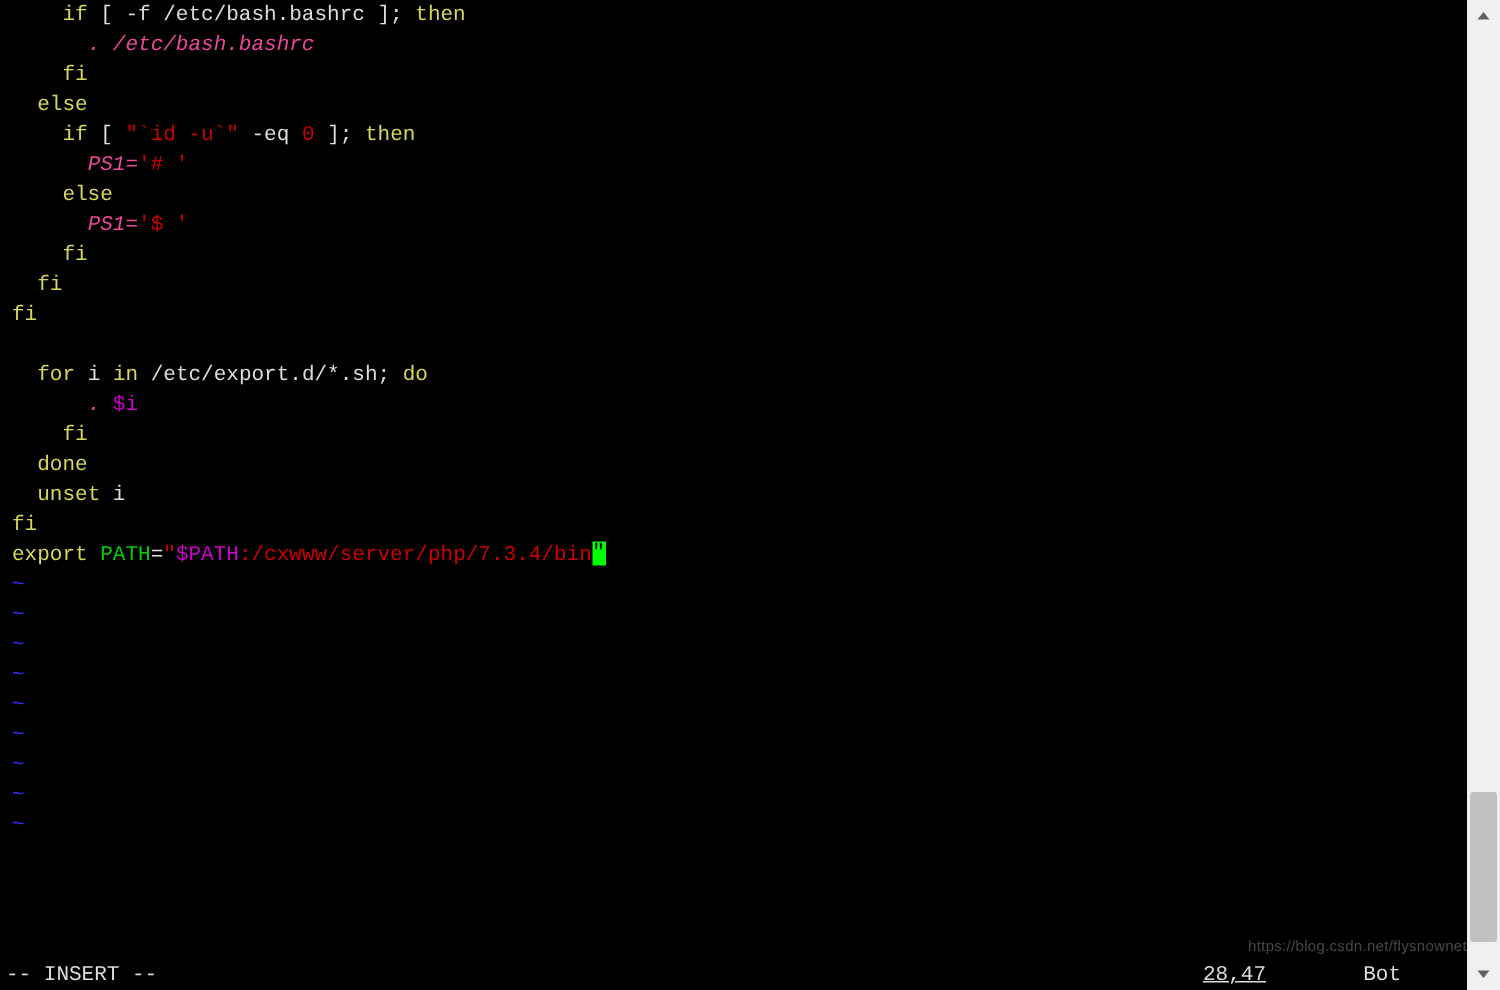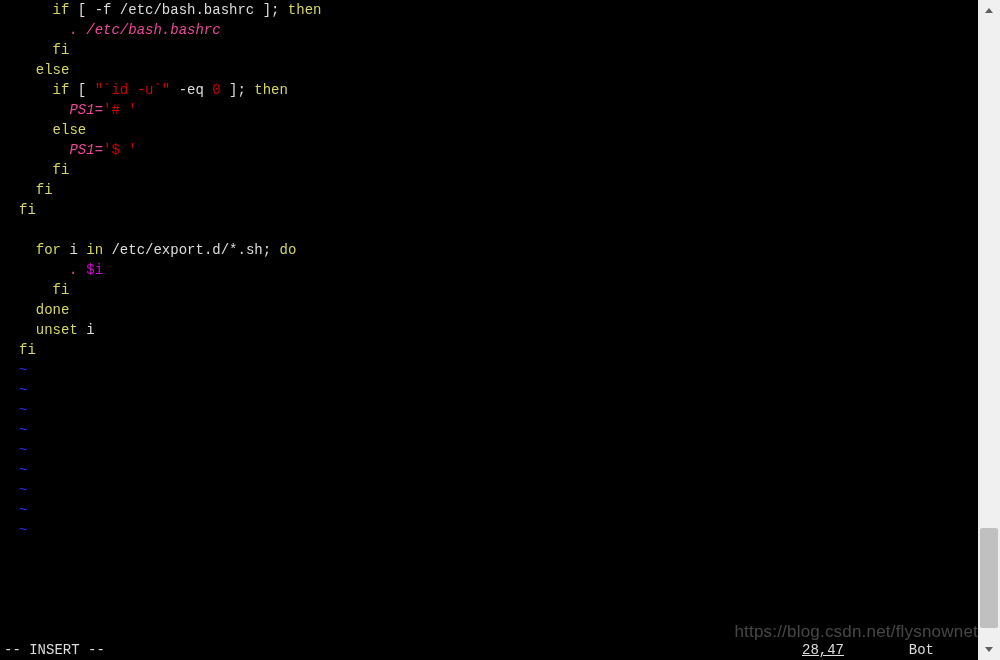--- a/index.html
+++ b/index.html
@@ -11,21 +11,21 @@
     font-size: 14px;
     line-height: 20px;
     position: relative;
     overflow: hidden;
   }
   .terminal {
     width: 978px;
     height: 660px;
     background: #000;
     color: #ddd;
-    padding: 0 19px;
+    padding: 0 8px;
     position: relative;
   }
   .line { white-space: pre; height: 20px; }
   .kw-yellow { color: #d7d75f; }    
   .cyan     { color: #ec4899; font-style: italic; }     
   .red      { color: #cd0000; }     
   .magenta  { color: #cd00cd; }     
   .green    { color: #00cd00; }     
   .cursor {
     display: inline-block;
@@ -78,21 +78,21 @@
     height: 100px;
     background: #c0c0c0;
     border-radius: 2px;
   }
   .watermark {
     position: absolute;
     bottom: 18px;
     right: 22px;
     color: rgba(200,200,200,0.35);
     font-family: Arial, sans-serif;
-    font-size: 17px;
+    font-size: 10px;
     letter-spacing: 0.2px;
     pointer-events: none;
   }
 </style>
 </head>
 <body>
 
 <div class="terminal">
   <div id="code-area">
       <div class="line">    <span class="kw-yellow">if</span><span> [ -f /etc/bash.bashrc ]; </span><span class="kw-yellow">then</span></div>
@@ -106,20 +106,21 @@
       <div class="line">    <span class="kw-yellow">fi</span></div>
       <div class="line">  <span class="kw-yellow">fi</span></div>
       <div class="line"><span class="kw-yellow">fi</span></div>
       <div class="line"></div>
       <div class="line">  <span class="kw-yellow">for</span><span> i </span><span class="kw-yellow">in</span><span> /etc/export.d/*.sh; </span><span class="kw-yellow">do</span></div>
       <div class="line">      <span class="cyan">. </span><span class="magenta">$i</span></div>
       <div class="line">    <span class="kw-yellow">fi</span></div>
       <div class="line">  <span class="kw-yellow">done</span></div>
       <div class="line">  <span class="kw-yellow">unset</span><span> i</span></div>
       <div class="line"><span class="kw-yellow">fi</span></div>
+      <div class="line"><span class="kw-yellow">export</span><span> </span><span class="green">PATH</span><span>=</span><span class="red">"</span><span class="magenta">$PATH</span><span class="red">:/cxwww/server/php/7.3.4/bin</span><span class="cursor">"</span></div>
       <div class="line"><span class="tilde">~</span></div>
       <div class="line"><span class="tilde">~</span></div>
       <div class="line"><span class="tilde">~</span></div>
       <div class="line"><span class="tilde">~</span></div>
       <div class="line"><span class="tilde">~</span></div>
       <div class="line"><span class="tilde">~</span></div>
       <div class="line"><span class="tilde">~</span></div>
       <div class="line"><span class="tilde">~</span></div>
       <div class="line"><span class="tilde">~</span></div>
     </div>

